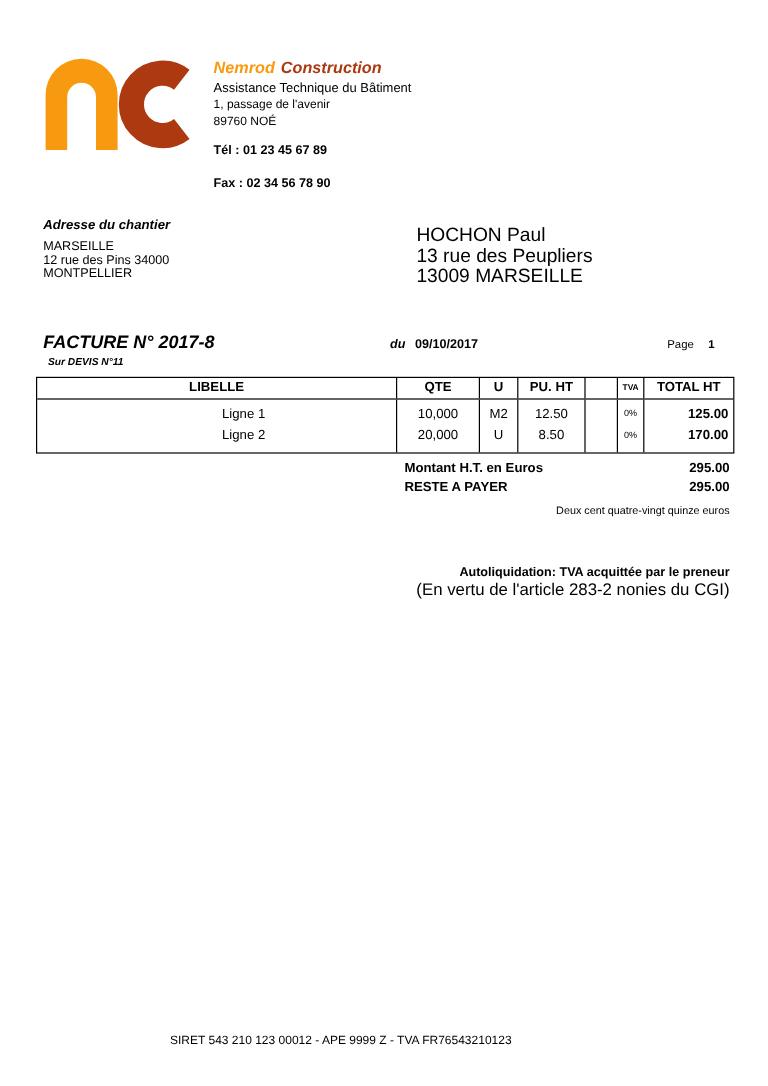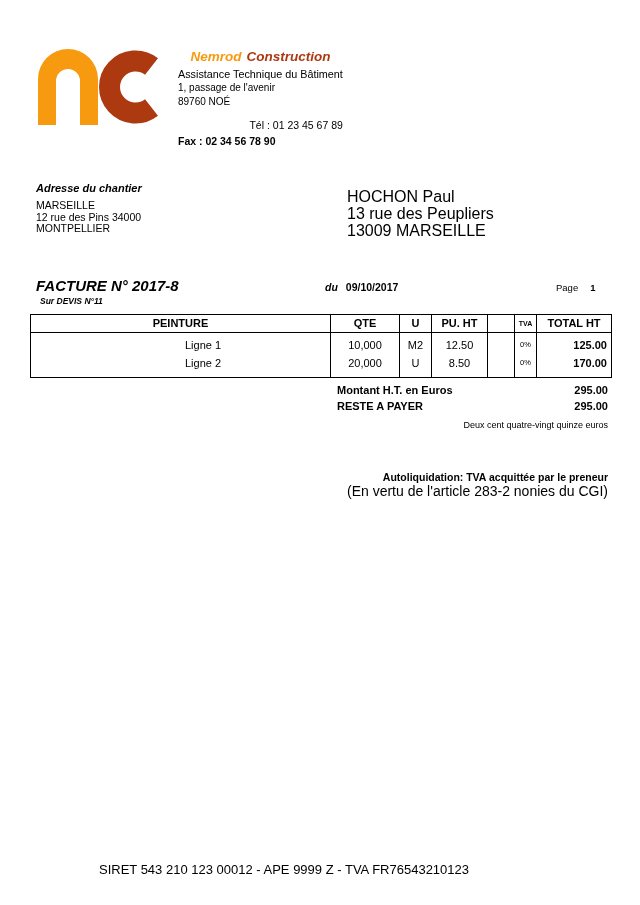--- a/index.html
+++ b/index.html
@@ -5,27 +5,27 @@
   * { box-sizing: border-box; margin: 0; padding: 0; }
   body { background: #ffffff; font-family: "Liberation Sans", sans-serif; color: #000; }
   .page { position: relative; width: 640px; height: 905px; background: #fff; overflow: hidden; }
 
   
   .logo-svg { position: absolute; left: 36px; top: 47px; width: 132px; height: 80px; }
   .logo-n { fill: var(--logo_orange, #F79A10); }
   .logo-c { stroke: var(--logo_brick, #AC3910); fill: none; }
 
   .company-block { position: absolute; left: 178px; top: 49px; }
-  .company-name { font-size: 13.5px; font-weight: bold; font-style: italic; white-space: nowrap; text-align: center; }
+  .company-name { font-size: 13.5px; font-weight: bold; font-style: italic; white-space: nowrap; }
   .company-name .part1 { color: var(--logo_orange, #F79A10); }
   .company-name .part2 { color: var(--logo_brick, #AC3910); margin-left: 5px; }
   .company-tagline { font-size: 10.8px; margin-top: 4px; }
   .company-addr { font-size: 10px; margin-top: 2px; line-height: 12px; }
-  .company-tel { font-size: 10.5px; font-weight: normal; margin-top: 11px; text-align: right; }
-  .company-fax { font-size: 10.5px; font-weight: bold; margin-top: 4px; }
+  .company-tel { font-size: 10.5px; font-weight: bold; margin-top: 11px; }
+  .company-fax { font-size: 10.5px; font-weight: bold; margin-top: 16px; }
 
   
   .worksite-block { position: absolute; left: 36px; top: 182px; }
   .worksite-title { font-size: 11px; font-weight: bold; font-style: italic; margin-bottom: 6px; }
   .worksite-line { font-size: 10.5px; line-height: 11.5px; }
   .client-block { position: absolute; left: 347px; top: 188px; }
   .client-line { font-size: 16px; line-height: 17px; }
 
   
   .invoice-title { position: absolute; left: 36px; top: 277px; font-size: 15px; font-weight: bold; font-style: italic; }
@@ -55,21 +55,21 @@
   .totals-row .t-label { font-size: 11px; font-weight: bold; margin-left: 307px; }
   .totals-row .t-value { font-size: 11px; font-weight: bold; }
   .amount-words { text-align: right; font-size: 9px; margin-top: 4px; }
 
   
   .autoliq-block { position: absolute; left: 200px; top: 471px; width: 408px; text-align: right; }
   .autoliq-main { font-size: 10.5px; font-weight: bold; }
   .autoliq-legal { font-size: 14px; margin-top: 0; }
 
   
-  .page-footer { position: absolute; left: 0; top: 862px; width: 568px; text-align: center; font-size: 13px; }
+  .page-footer { position: absolute; left: 0; top: 862px; width: 568px; text-align: center; font-size: 10px; }
 </style>
 </head>
 <body>
 
 <div class="page">
 
   <svg class="logo-svg" viewBox="0 0 132 80" aria-hidden="true">
     <path class="logo-n" d="M2,78 L2,32 A30,30 0 0 1 62,32 L62,78 L44,78 L44,34 A12,12 0 0 0 20,34 L20,78 Z"></path>
     <path class="logo-c" d="M115.5,19.5 A26,26 0 1 0 115.5,60.5" stroke-width="21"></path>
   </svg>
@@ -102,21 +102,21 @@
   <div class="invoice-subtitle">Sur DEVIS N°11</div>
   <div class="invoice-date">
     <span class="date-label">du</span><span>09/10/2017</span>
   </div>
   <div class="invoice-page">
     <span>Page</span><span class="page-num">1</span>
   </div>
 
   <div class="items-table">
     <div class="tbl-head">
-      <div>PEINTURE</div>
+      <div>LIBELLE</div>
       <div>QTE</div>
       <div>U</div>
       <div>PU. HT</div>
       <div></div>
       <div class="th-tva">TVA</div>
       <div>TOTAL HT</div>
     </div>
     <div class="tbl-body">
       <div class="col col-libelle">
         <div class="cell">Ligne 1</div>

